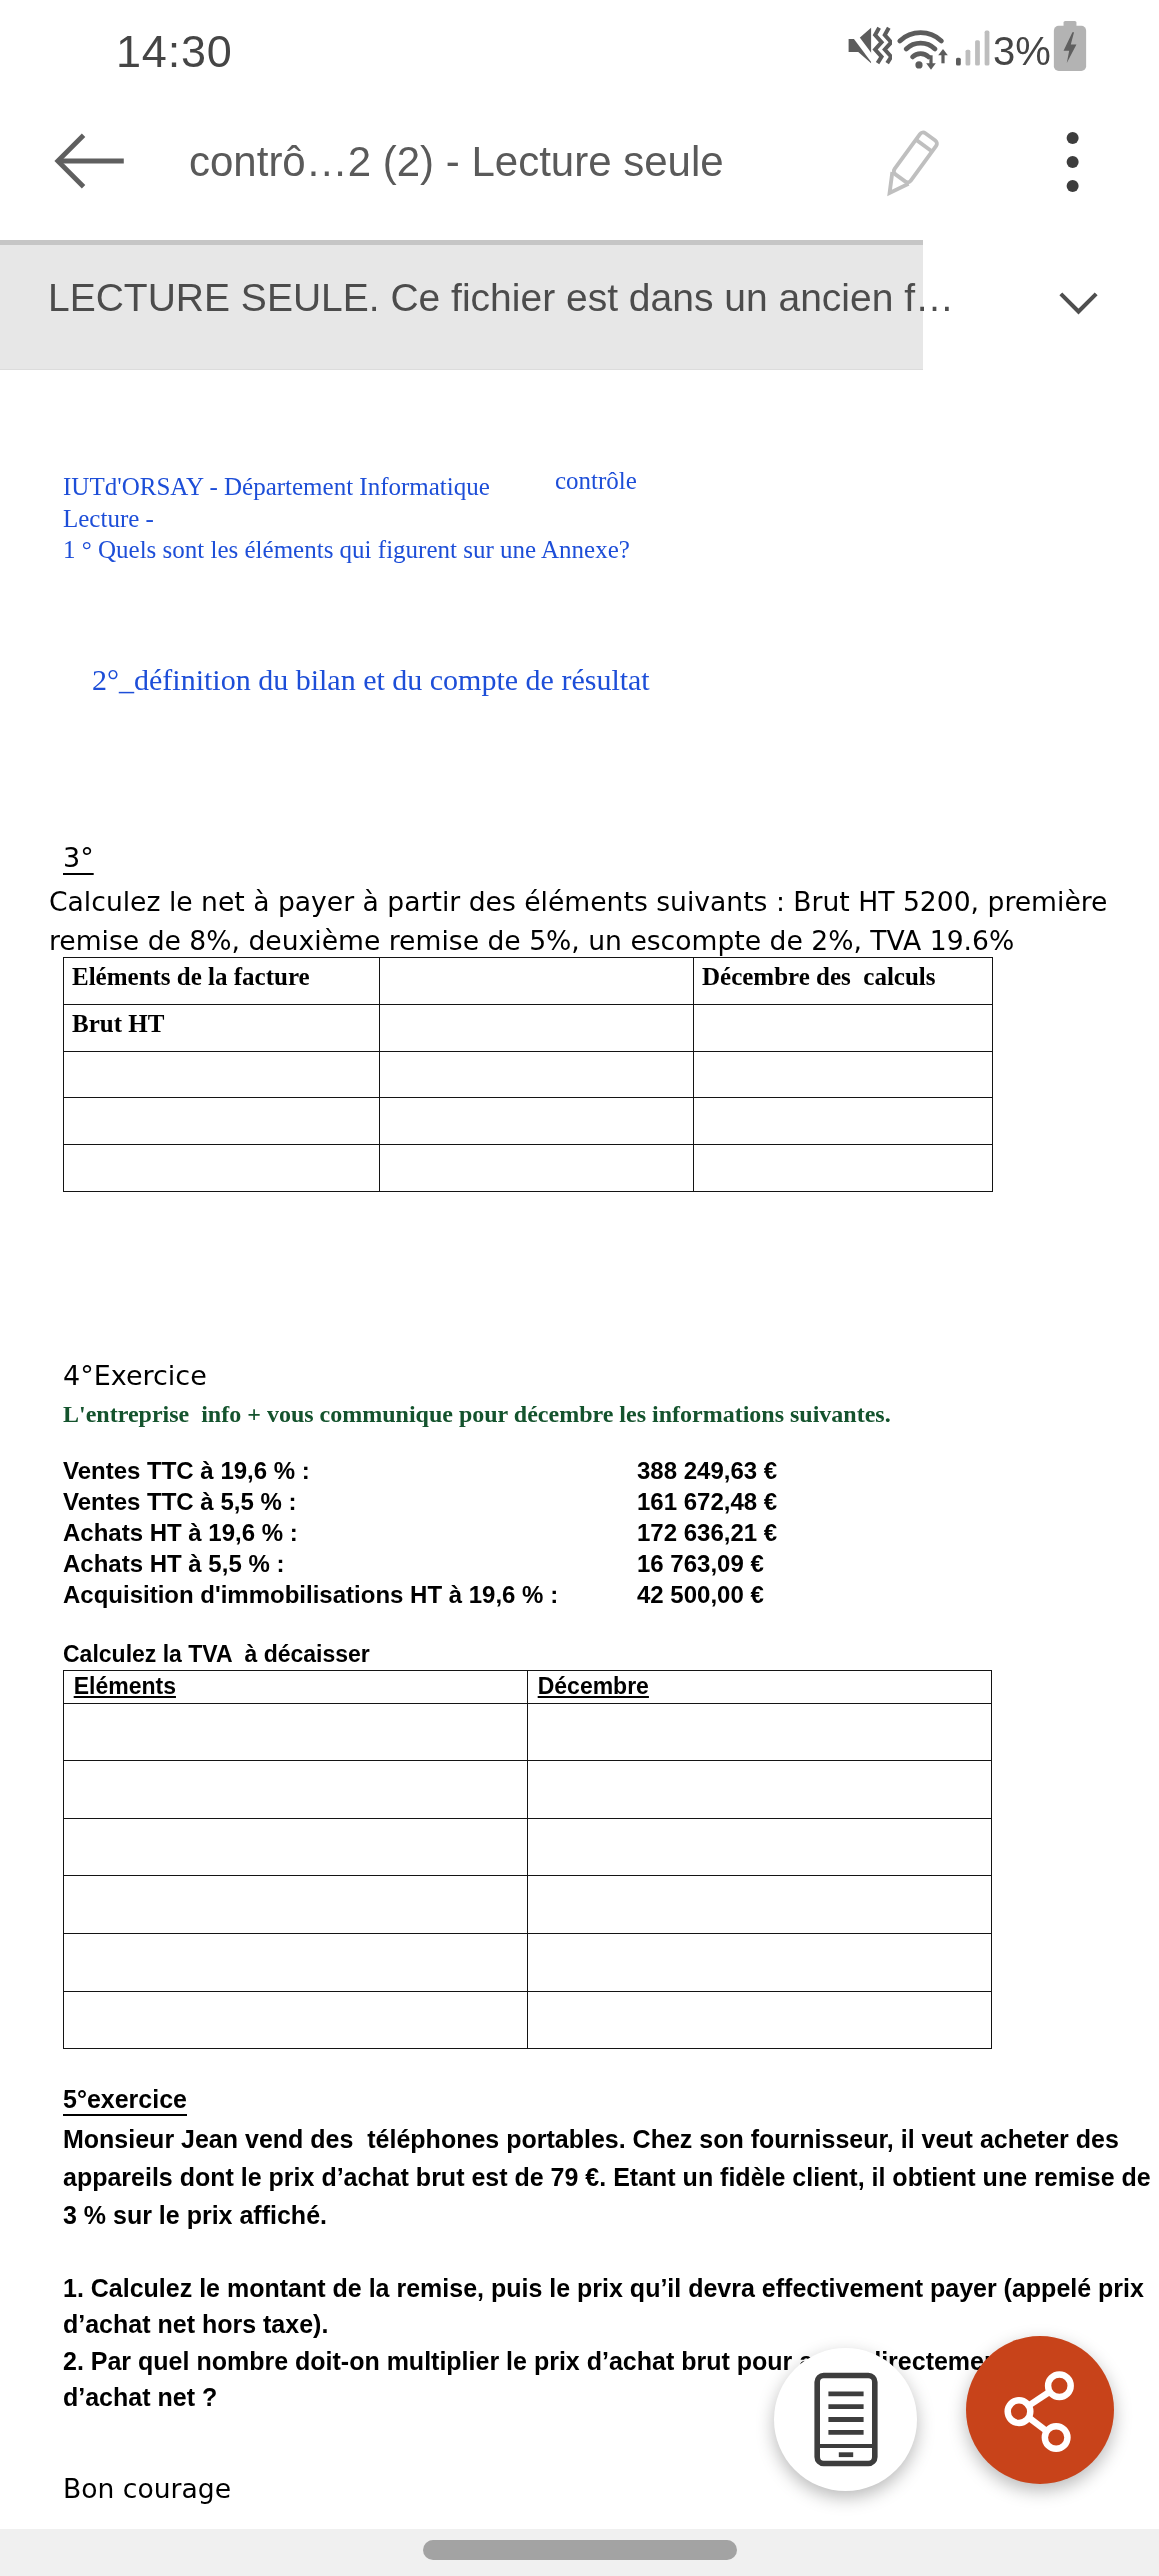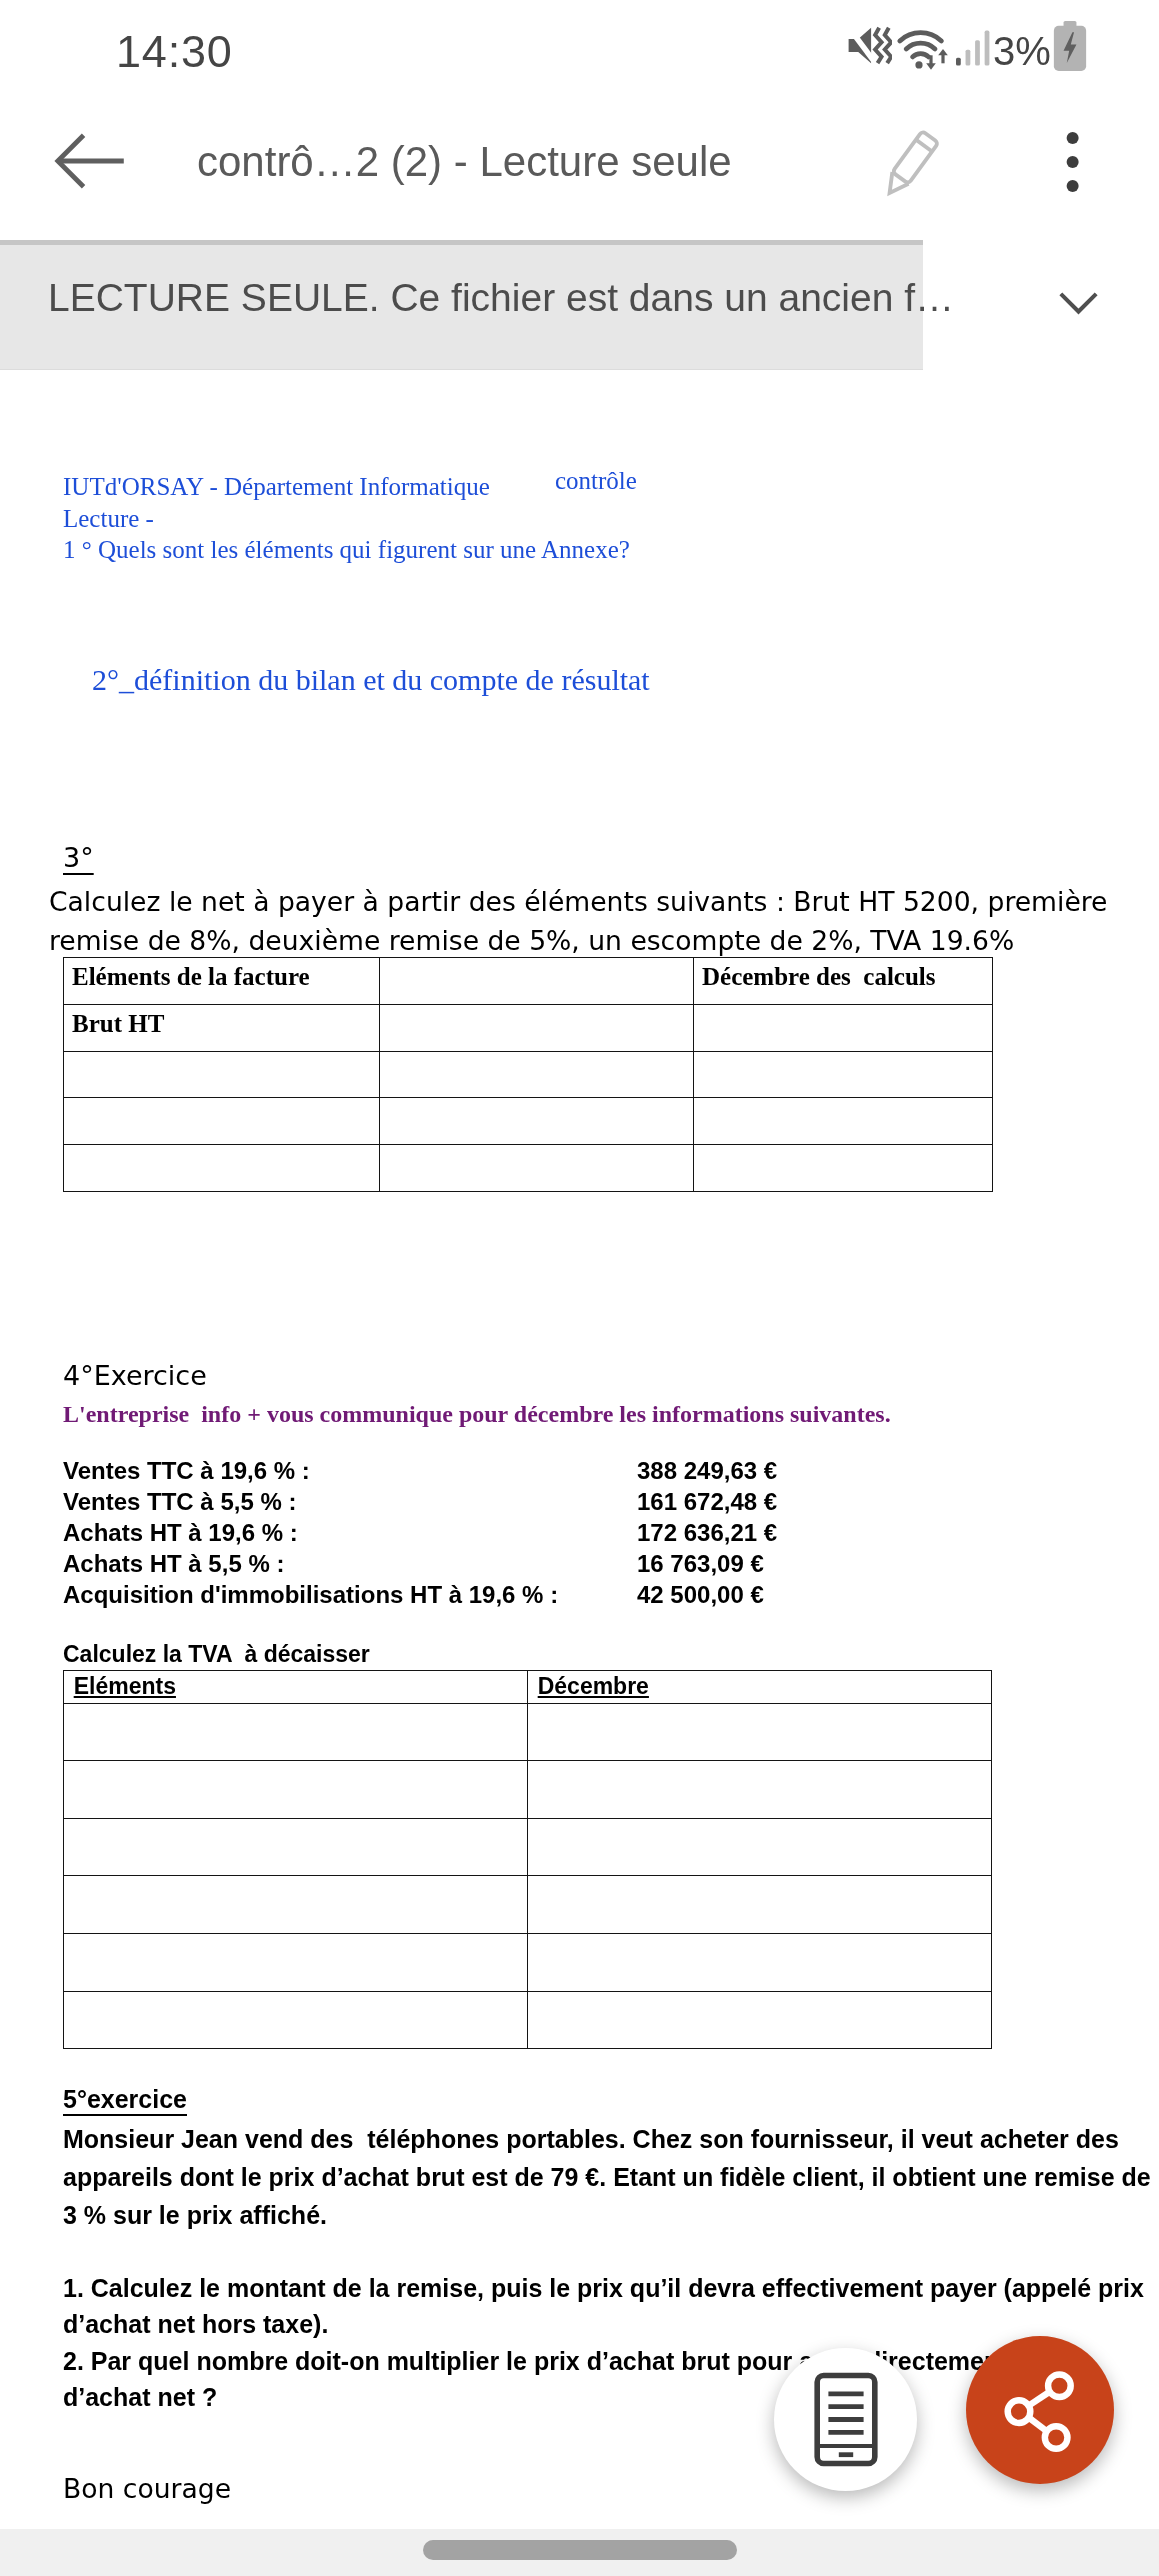--- a/index.html
+++ b/index.html
@@ -7,30 +7,30 @@
           font-family:"Liberation Sans",sans-serif;}
   .abs{position:absolute;}
   .t{white-space:pre-wrap;}
   .nowrap{white-space:nowrap;}
 
   
   .time{left:74px;top:26px;font-size:45px;color:#454545;letter-spacing:0.8px;margin-left:42px;}
   .batt-pct{left:993px;top:29px;font-size:40px;color:#454545;}
 
   
-  .app-title{left:189px;top:138px;font-size:42px;color:#5a5a5a;margin-left:8px;}
+  .app-title{left:189px;top:138px;font-size:42px;color:#5a5a5a;}
 
   
   .banner{left:0;top:240px;width:923px;height:124px;background:#e7e7e7;
           border-top:5.6px solid #c6c6c6;border-bottom:1.6px solid #dcdcdc;}
   .banner-text{left:48px;top:31px;font-size:39px;color:#4c4c4c;}
 
   
   .serif{font-family:"Liberation Serif",serif;color:#1d4ed8;text-align:right;}
-  .serif-b{font-family:"Liberation Serif",serif;font-weight:bold;color:#701a75;}
+  .serif-b{font-family:"Liberation Serif",serif;font-weight:bold;color:#14532d;}
   .comic{font-family:"DejaVu Sans",sans-serif;color:#000;}
   .sans-b{font-family:"Liberation Sans",sans-serif;font-weight:bold;color:#000;}
   .u{text-decoration:underline;text-decoration-thickness:2.4px;text-underline-offset:5.6px;}
 
   .org-line{left:63px;top:473px;font-size:25px;}
   .doc-type{left:555px;top:467px;font-size:25px;}
   .dept-line{left:63px;top:505px;font-size:25px;}
   .q1{left:63px;top:536px;font-size:25px;}
   .q2{left:92px;top:663px;font-size:30px;}
   .q3-title{left:63px;top:842px;font-size:27px;}

